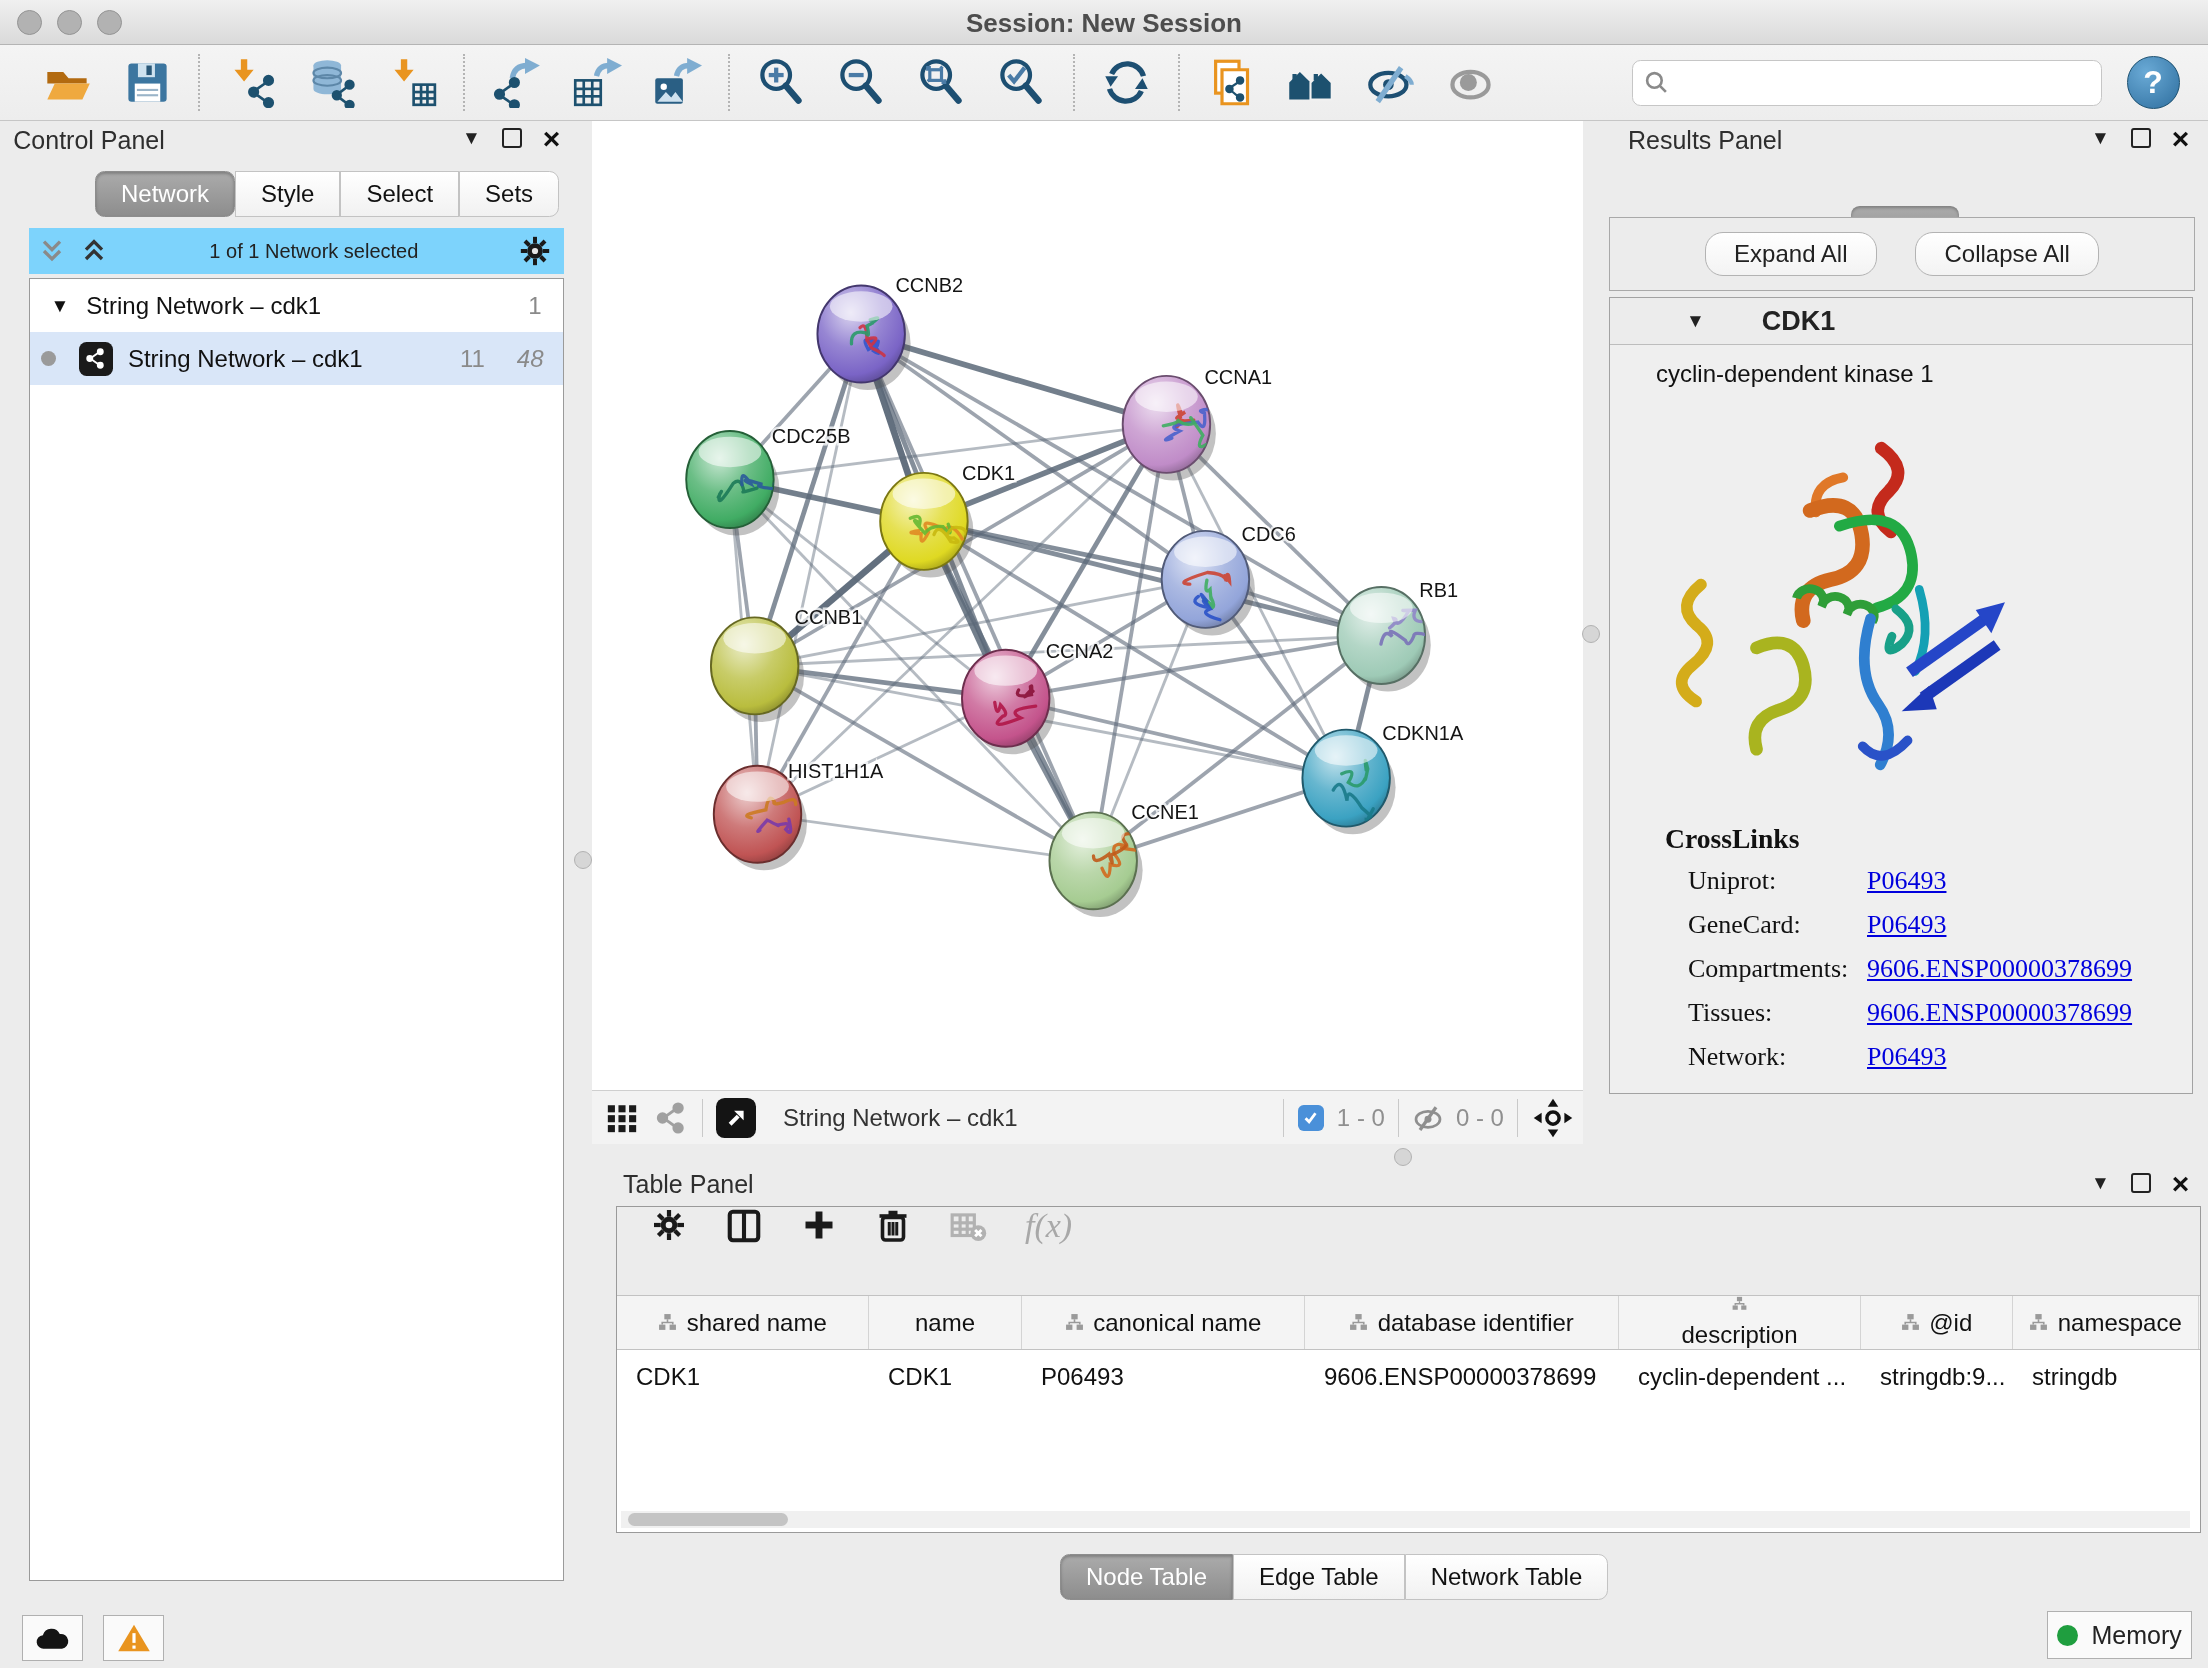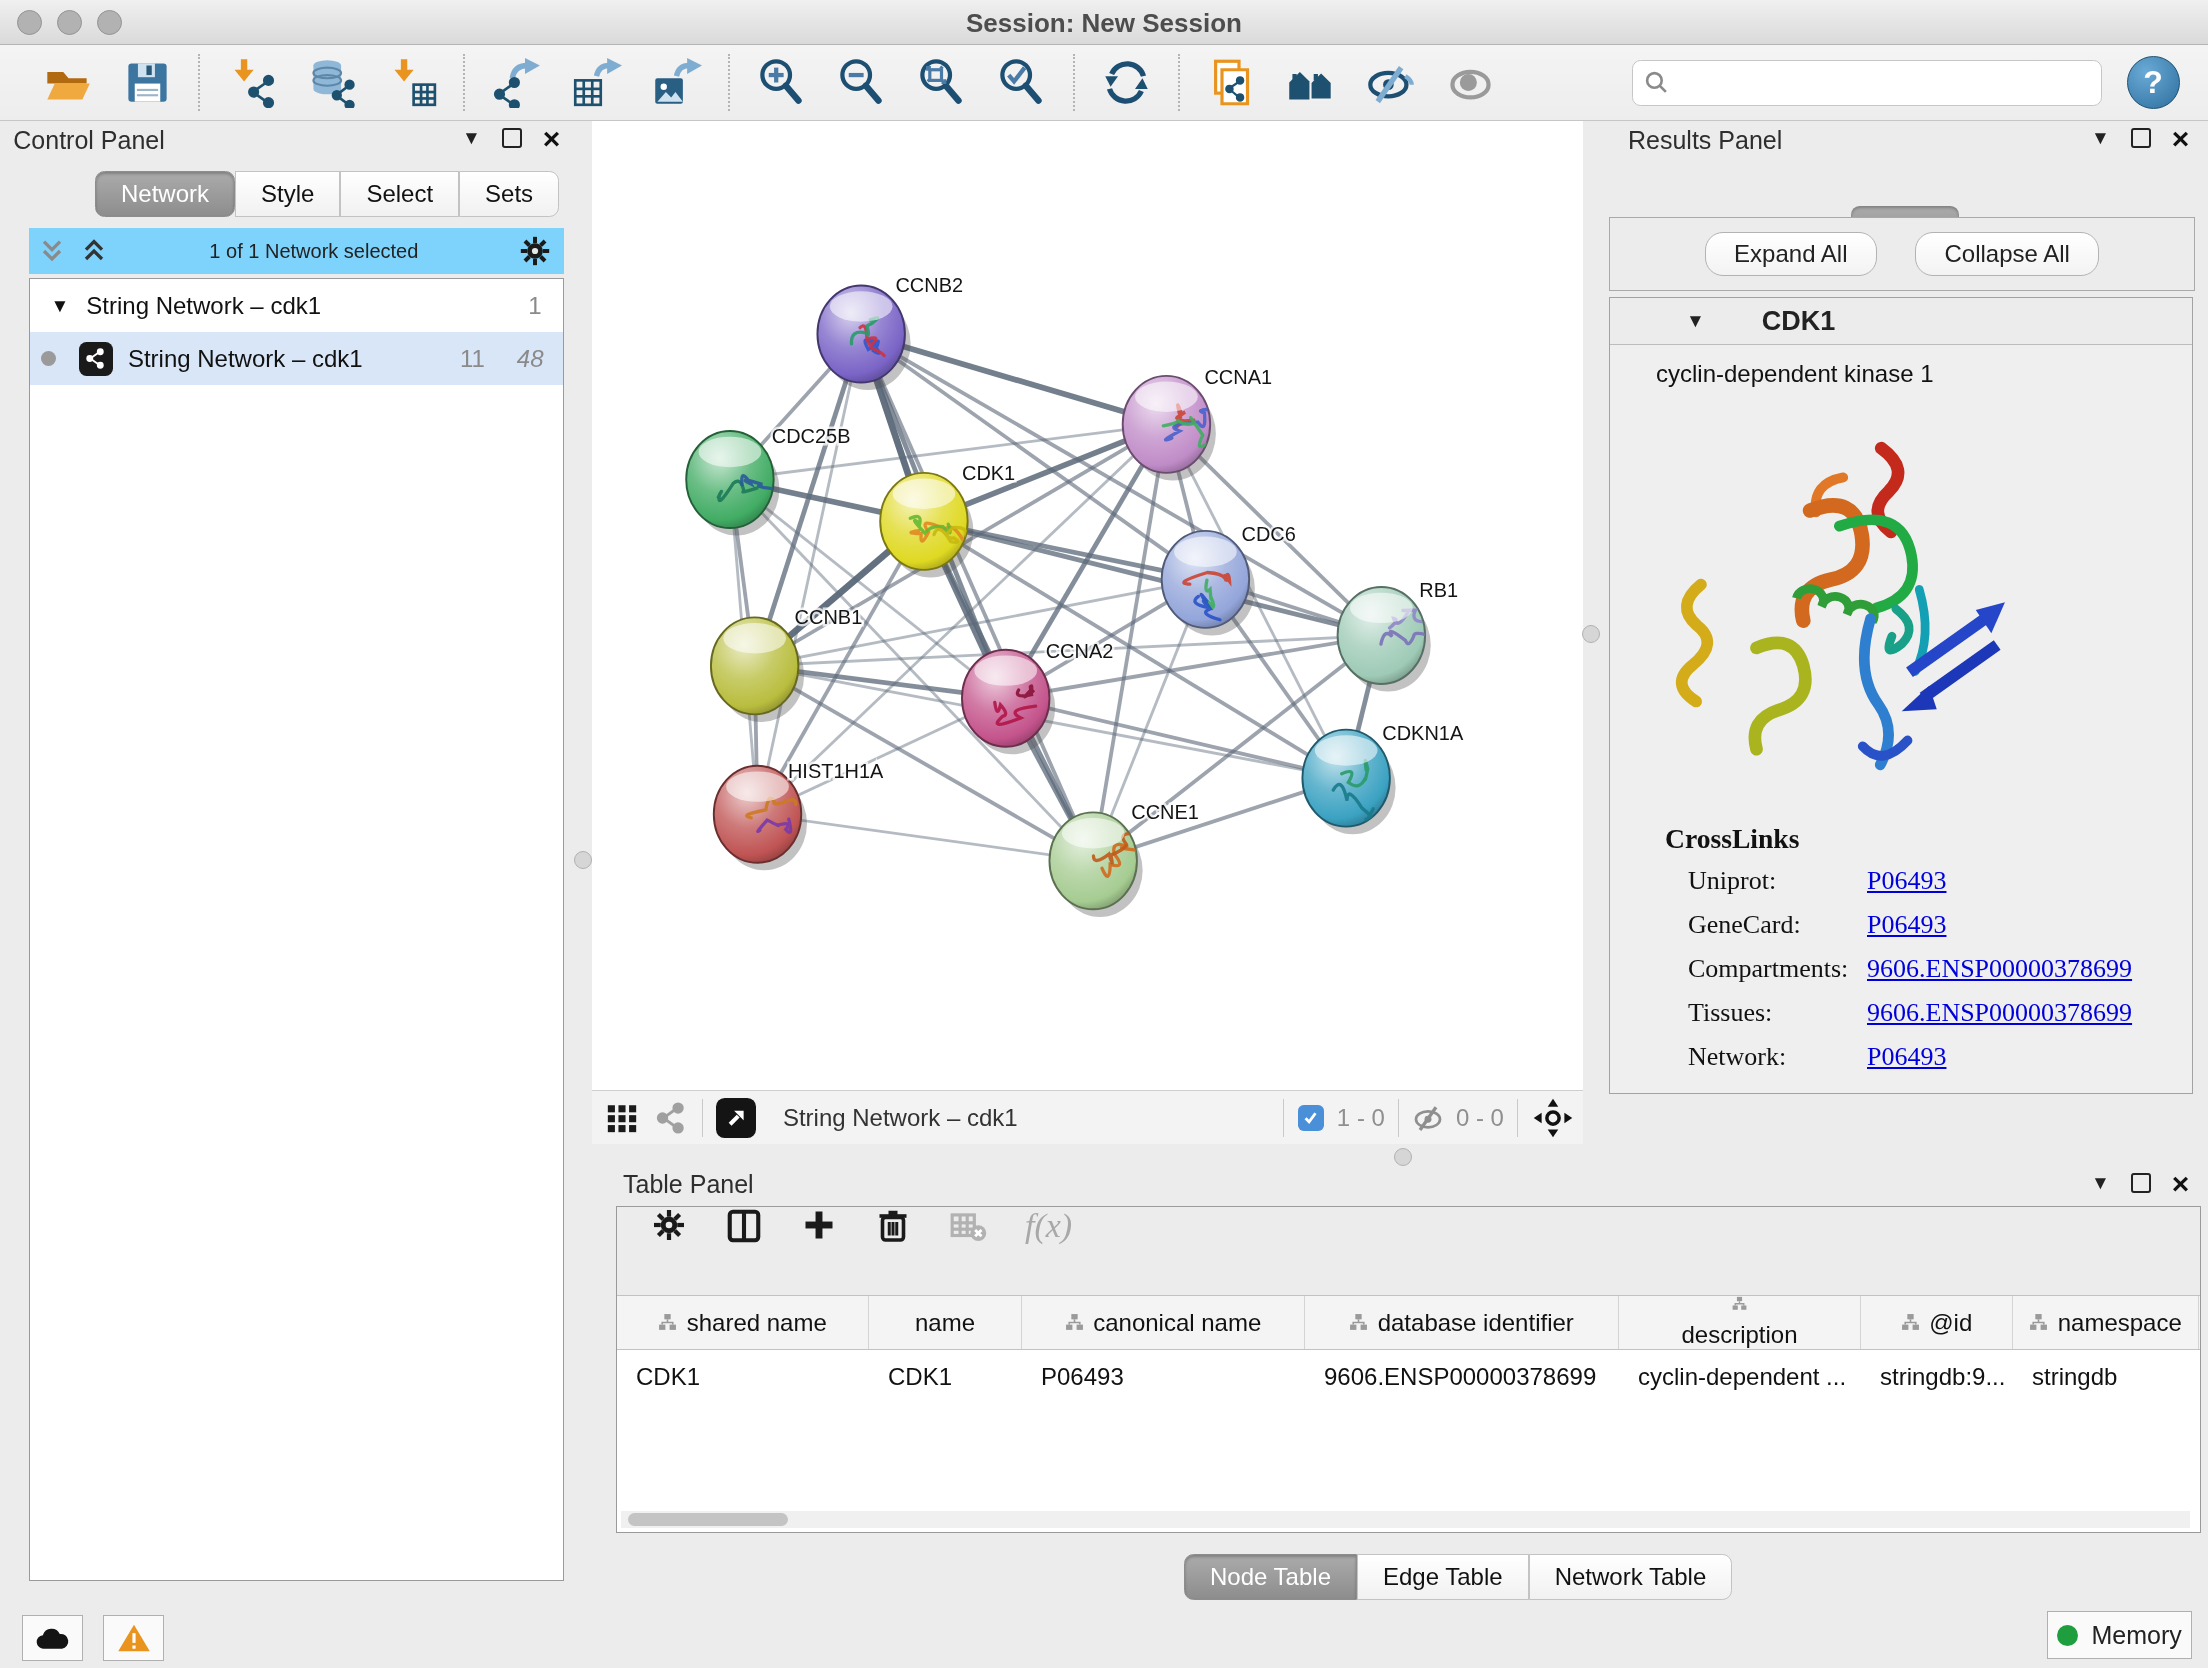--- a/index.html
+++ b/index.html
@@ -908,21 +908,21 @@
       <div class="td" style="width: 186px;">
         <span>stringdb</span>
       </div>
     </div>
 
   <div class="hscroll">
     <div class="hthumb"></div>
   </div>
 </div>
 
-<div class="abs" style="left:1184px;top:1554px;display:flex;">
+<div class="abs" style="left:1060px;top:1554px;display:flex;">
   <div class="bt-tab active">
       <span>Node Table</span>
     </div>
   <div class="bt-tab">
       <span>Edge Table</span>
     </div>
   <div class="bt-tab" style="border-radius:0 9.5px 9.5px 0;">
       <span>Network Table</span>
     </div>
 </div>

